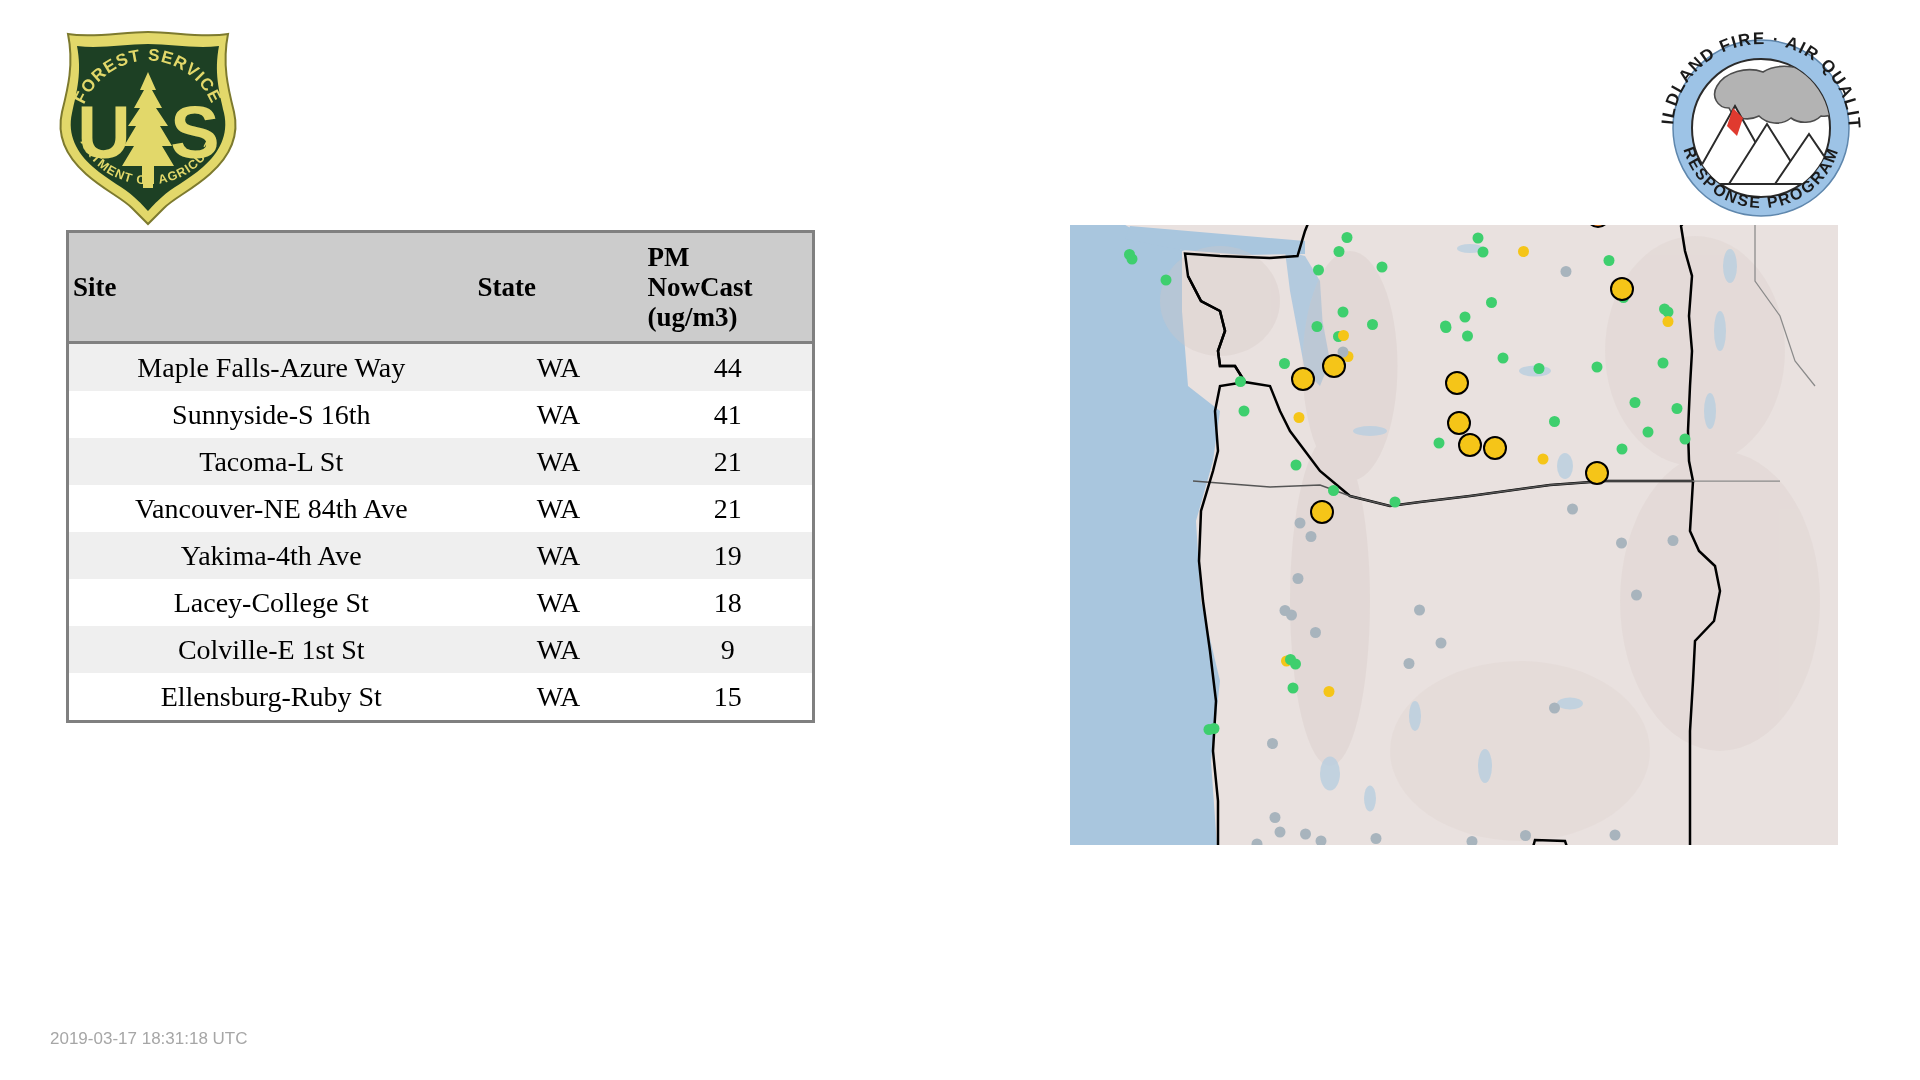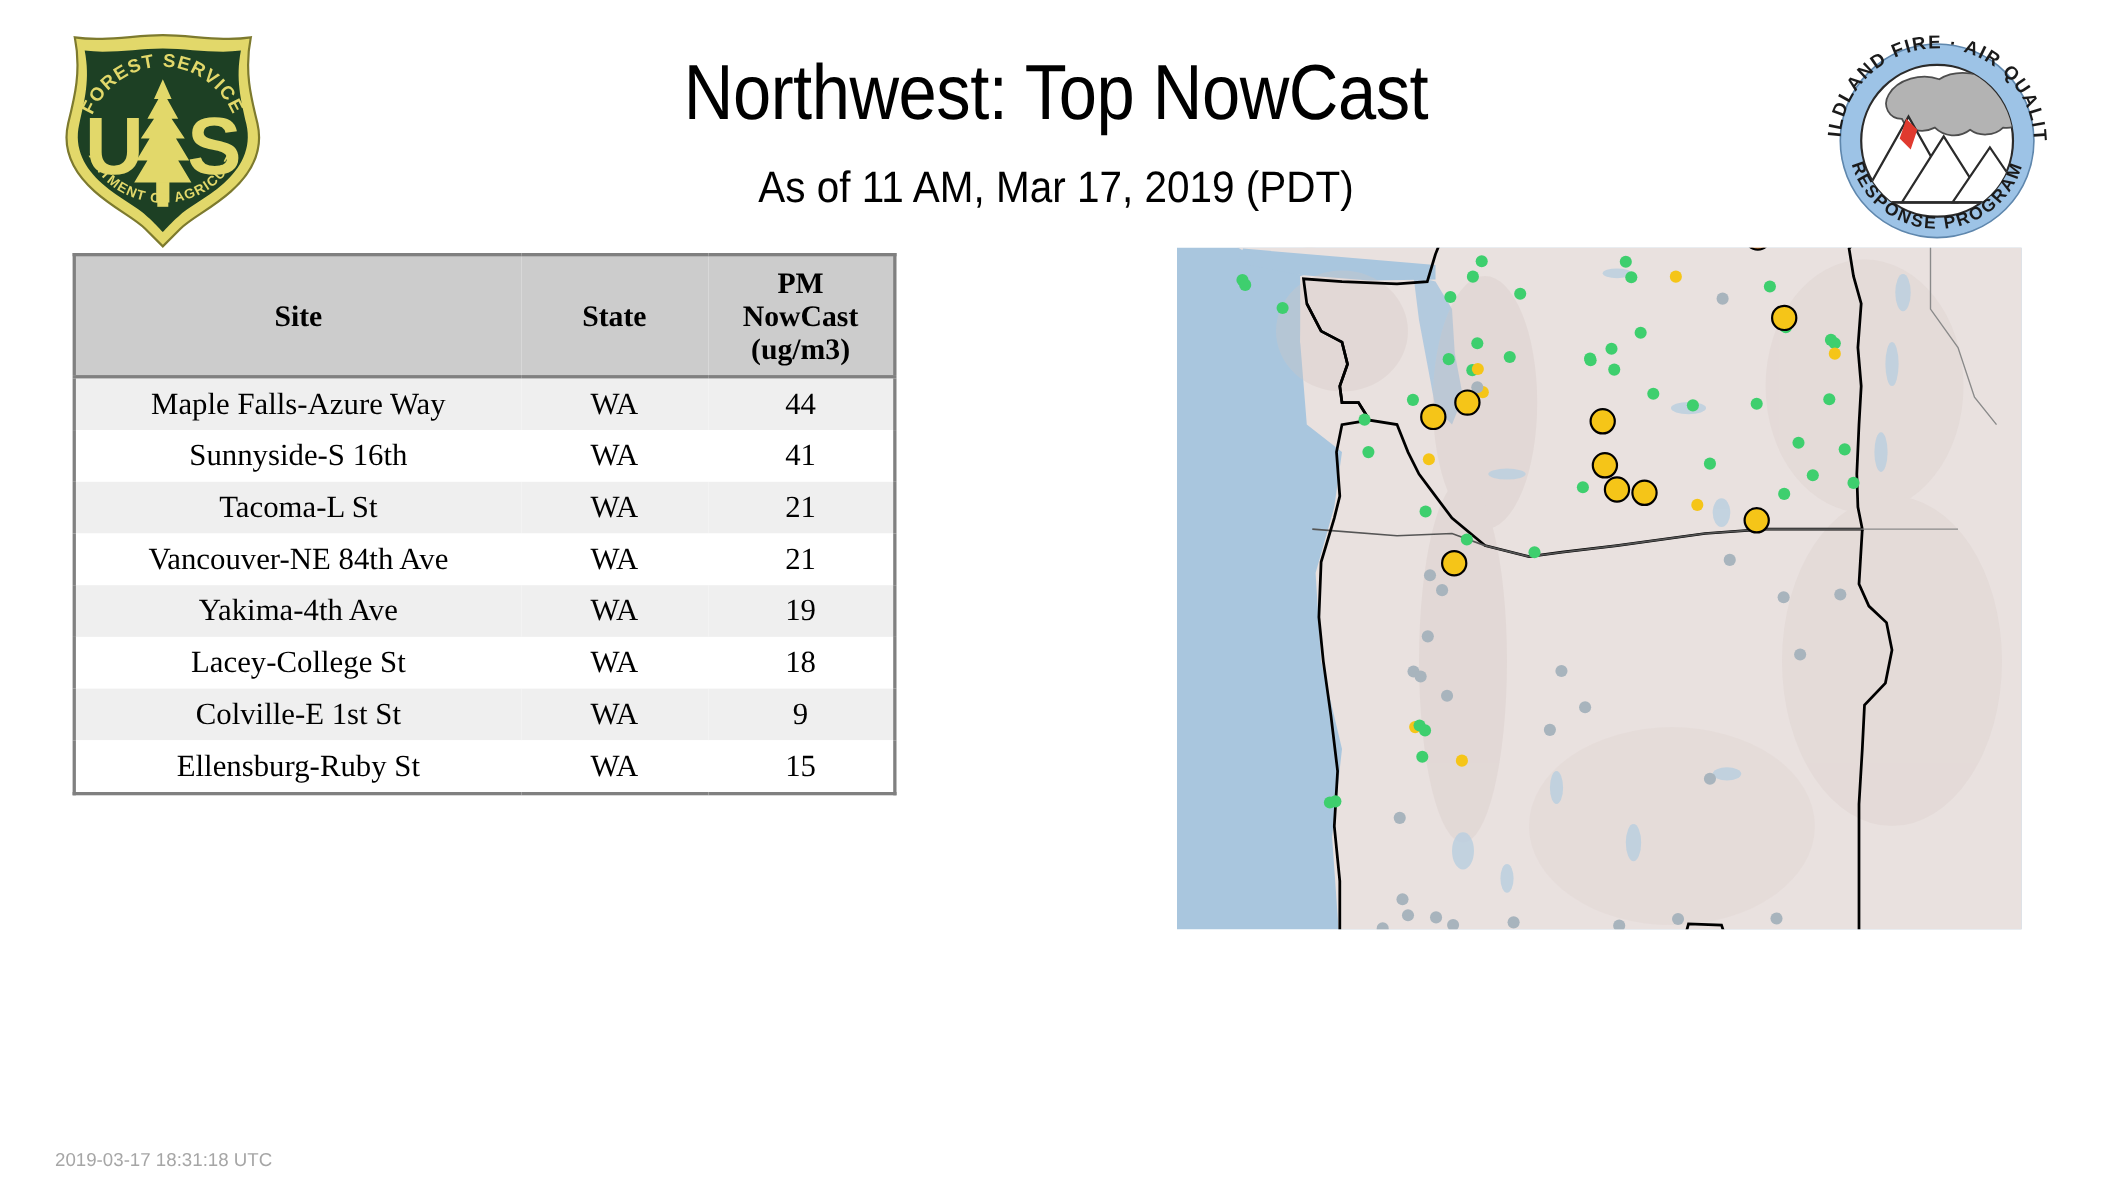--- a/index.html
+++ b/index.html
@@ -71,21 +71,21 @@
     table-layout: fixed;
     border: 3px solid #808080;
     font-family: "Liberation Serif", serif;
   }
   #nowcast-table thead th {
     background: #cccccc;
     color: #000000;
     font-family: "Liberation Serif", serif;
     font-weight: bold;
     font-size: 27px;
-    text-align: center;
+    text-align: left;
     vertical-align: middle;
     padding: 8px 4px;
     height: 92px;
     border-bottom: 3px solid #808080;
     line-height: 1.12;
   }
   #nowcast-table tbody td {
     font-size: 28px;
     color: #000000;
     text-align: center;
@@ -100,21 +100,20 @@
   .col-state { width: 170px; }
   .col-pm    { width: 170px; }
 
   
   #footer-timestamp {
     position: absolute;
     left: 50px; top: 1029px;
     font-family: "Liberation Sans", sans-serif;
     font-size: 17px;
     color: #a6a6a6;
-    margin-top: 16px;
   }
 
   
   #map-panel {
     position: absolute;
     left: 1070px; top: 225px;
     width: 768px; height: 620px;
     overflow: hidden;
     background: #ffffff;
   }
@@ -170,24 +169,20 @@
                  L88 80 L82 80 L92 62 L88 62 Z"></path>
         <rect x="91" y="138" width="10" height="22"></rect>
       </g>
 
       <text font-family="Liberation Sans, sans-serif" font-size="12.5" font-weight="bold" fill="#e2d86a" letter-spacing="1">
         <textPath href="#arcBot" startOffset="50%" text-anchor="middle">DEPARTMENT OF AGRICULTURE</textPath>
       </text>
     </svg>
   </div>
 
-  <div id="title-block">
-    <div id="page-title">Northwest: Top NowCast</div>
-    <div id="page-subtitle">As of 11 AM, Mar 17, 2019 (PDT)</div>
-  </div>
 
   <div id="wfaqrp-logo">
     <svg viewBox="0 0 212 186" width="212" height="186">
       <defs>
         <path id="sealTop" d="M 18 98 A 88 86 0 0 1 194 98"></path>
         <path id="sealBot" d="M 26 98 A 80 78 0 0 0 186 98"></path>
         <clipPath id="sealInner">
             <circle cx="106" cy="96" r="69"></circle>
           </clipPath>
       </defs>

